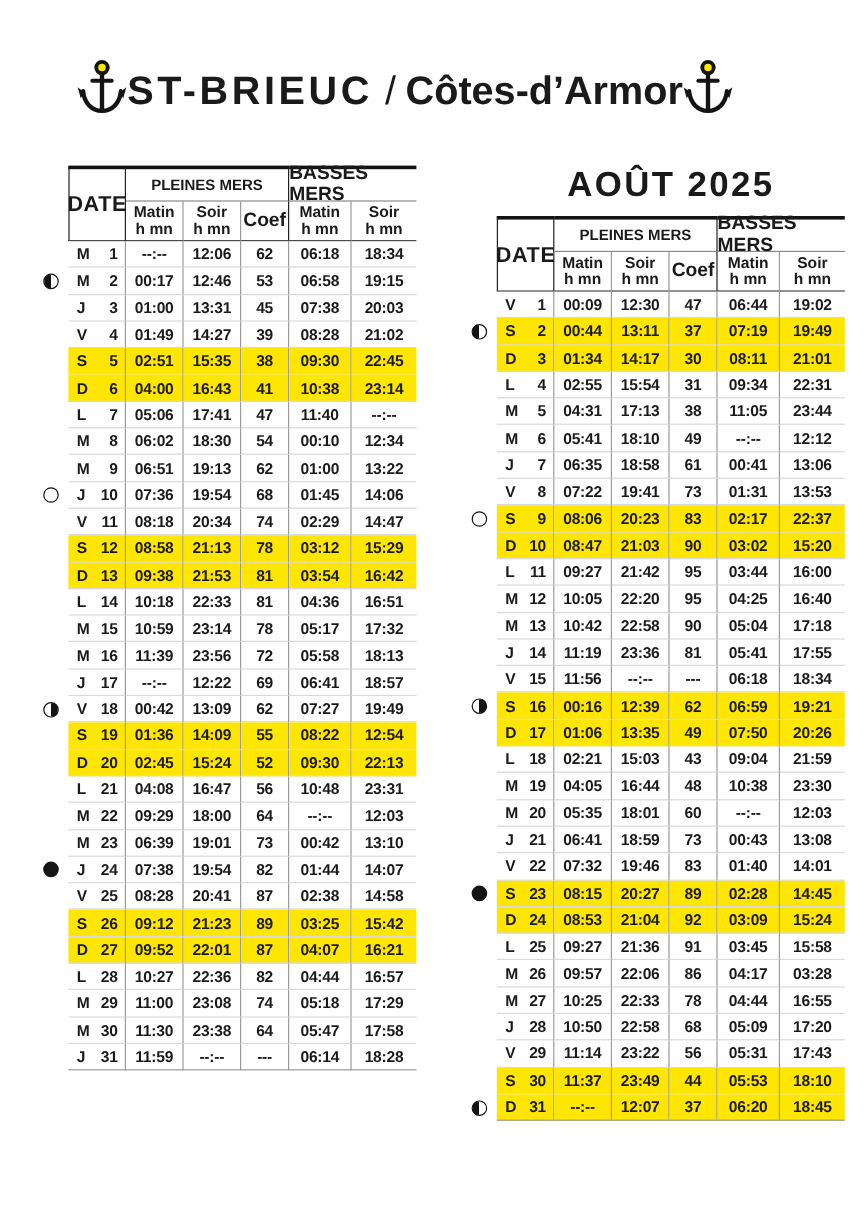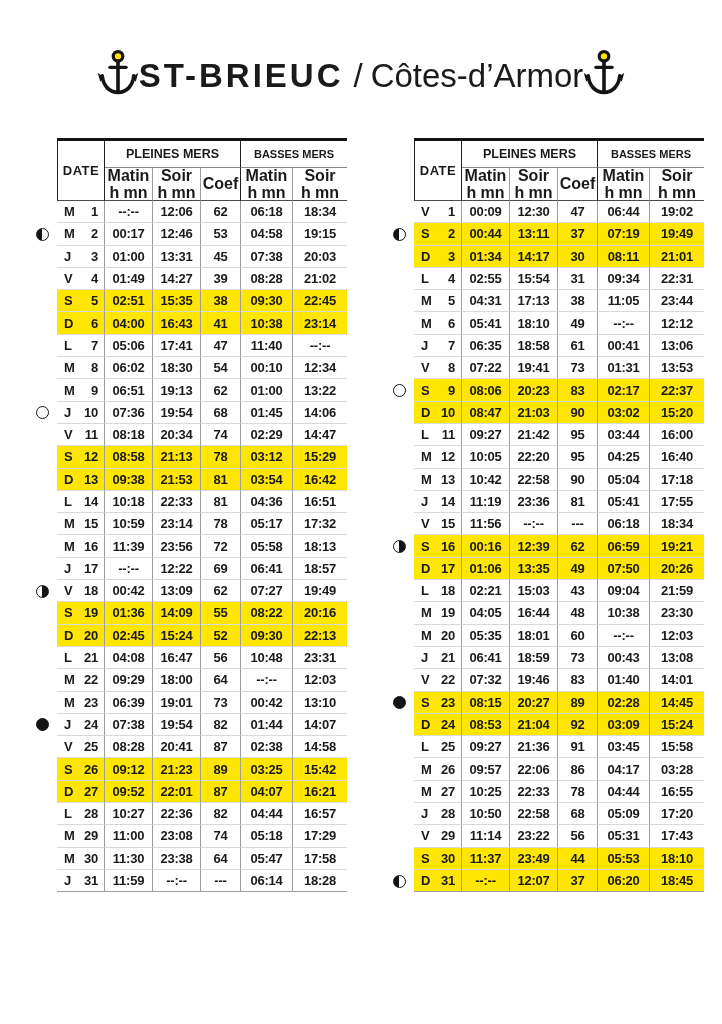--- a/index.html
+++ b/index.html
@@ -8,37 +8,37 @@
     width:722px; height:1024px;
     font-family:"Liberation Sans", sans-serif;
     color:#1a1a1a;
     overflow:hidden;
     position:relative;
   }
 
   
   .header{
     margin-top:48px;
-    padding:0 32px;
+    padding:0 64px;
     display:flex;
     align-items:center;
-    justify-content:center;
+    justify-content:flex-start;
   }
   .anchor{ display:inline-flex; width:42px; height:56px; }
   .title{
     font-size:33px;
     font-weight:700;
     letter-spacing:1px;
     white-space:nowrap;
     display:flex;
     align-items:baseline;
   }
   .t-main{ letter-spacing:3px; }
   .t-sep{ font-weight:400; margin:0 7px 0 10px; }
-  .t-sub{ font-weight:400; letter-spacing:0; }
+  .t-sub{ font-weight:700; letter-spacing:0; }
 
   
   .months{
     display:flex;
     padding-left:35px;
     gap:45px;
     margin-top:34px;
   }
   .mtitle{
     font-size:29px;
@@ -55,43 +55,43 @@
   .tbl{ width:312px; }
   .thead{
     display:grid;
     grid-template-columns:22px 48px 48px 48px 40px 52px 54px;
     grid-template-rows:30px 33px;
     font-weight:700;
   }
   .hc{ display:flex; align-items:center; justify-content:center; }
   .hdate{
     grid-column:2; grid-row:1 / 3;
-    font-size:13px; letter-spacing:.5px;
+    font-size:18px; letter-spacing:.5px;
     border-top:3px solid #141414;
     border-left:1.5px solid #222;
     border-right:1.5px solid #222;
     border-bottom:1.5px solid #4a4a4a;
   }
   .hpleines{
     grid-column:3 / 6; grid-row:1;
     font-size:12.5px;
     border-top:3px solid #141414;
     border-right:1.5px solid #222;
     border-bottom:1px solid #8a8a8a;
   }
   .hbasses{
     grid-column:6 / 8; grid-row:1;
-    font-size:11px;
+    font-size:16px;
     border-top:3px solid #141414;
     border-bottom:1px solid #8a8a8a;
   }
   .hsub{
     grid-row:2;
     flex-direction:column;
-    font-size:16px; line-height:1.08;
+    font-size:13px; line-height:1.08;
     border-bottom:1.5px solid #4a4a4a;
   }
   .h-m1{ grid-column:3; border-right:1px solid #9c9c9c; }
   .h-s1{ grid-column:4; border-right:1px solid #9c9c9c; }
   .h-coef{ grid-column:5; border-right:1.5px solid #222; font-size:16px; }
   .h-m2{ grid-column:6; border-right:1px solid #9c9c9c; }
   .h-s2{ grid-column:7; }
 
   .tbody .row{
     display:grid;
@@ -196,21 +196,21 @@
             <span class="mooncell">
               <span class="moon moon--first-quarter"></span>
             </span>
             <div class="cell date">
               <span class="dl">M</span>
               <span class="dn">2</span>
             </div>
             <div class="cell pm">00:17</div>
             <div class="cell ps">12:46</div>
             <div class="cell coef">53</div>
-            <div class="cell bm">04:58</div>
+            <div class="cell bm">06:58</div>
             <div class="cell bs">19:15</div>
           </div>
           <div class="row">
             <span class="mooncell"></span>
             <div class="cell date">
               <span class="dl">J</span>
               <span class="dn">3</span>
             </div>
             <div class="cell pm">01:00</div>
             <div class="cell ps">13:31</div>
@@ -405,21 +405,21 @@
           <div class="row we">
             <span class="mooncell"></span>
             <div class="cell date">
               <span class="dl">S</span>
               <span class="dn">19</span>
             </div>
             <div class="cell pm">01:36</div>
             <div class="cell ps">14:09</div>
             <div class="cell coef">55</div>
             <div class="cell bm">08:22</div>
-            <div class="cell bs">20:16</div>
+            <div class="cell bs">12:54</div>
           </div>
           <div class="row we">
             <span class="mooncell"></span>
             <div class="cell date">
               <span class="dl">D</span>
               <span class="dn">20</span>
             </div>
             <div class="cell pm">02:45</div>
             <div class="cell ps">15:24</div>
             <div class="cell coef">52</div>
@@ -558,20 +558,21 @@
             <div class="cell ps">--:--</div>
             <div class="cell coef">---</div>
             <div class="cell bm">06:14</div>
             <div class="cell bs">18:28</div>
           </div>
         </div>
     </div>
   </section>
 
   <section class="month">
+    <h2 class="mtitle">AOÛT 2025</h2>
     <div class="tbl">
       <div class="thead">
         <div class="hc hdate">DATE</div>
         <div class="hc hpleines">PLEINES MERS</div>
         <div class="hc hbasses">BASSES MERS</div>
         <div class="hc hsub h-m1">
             <span>Matin</span>
             <span>h mn</span>
           </div>
         <div class="hc hsub h-s1">

